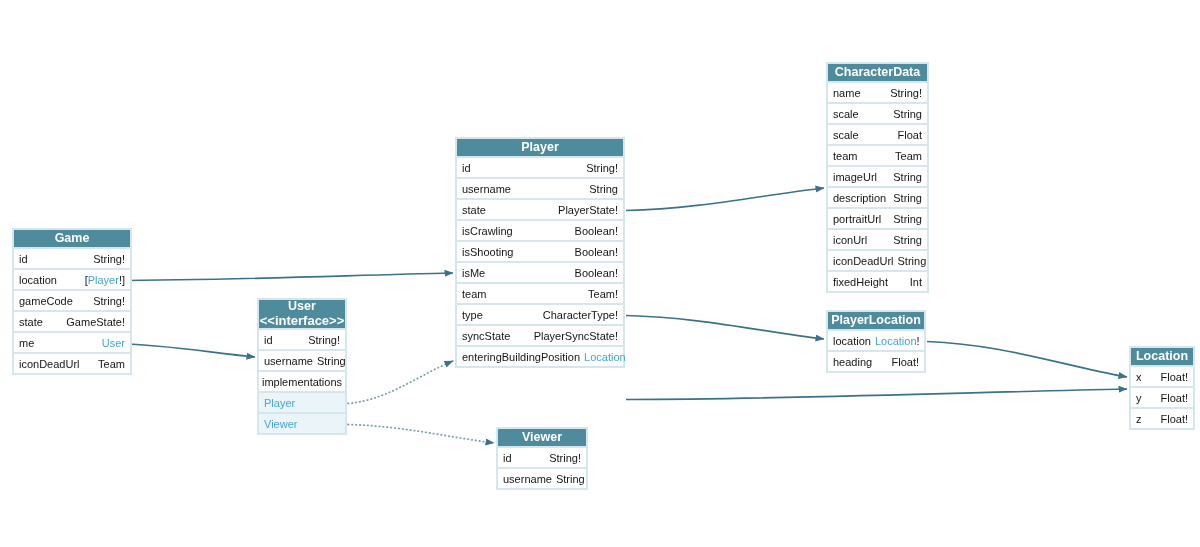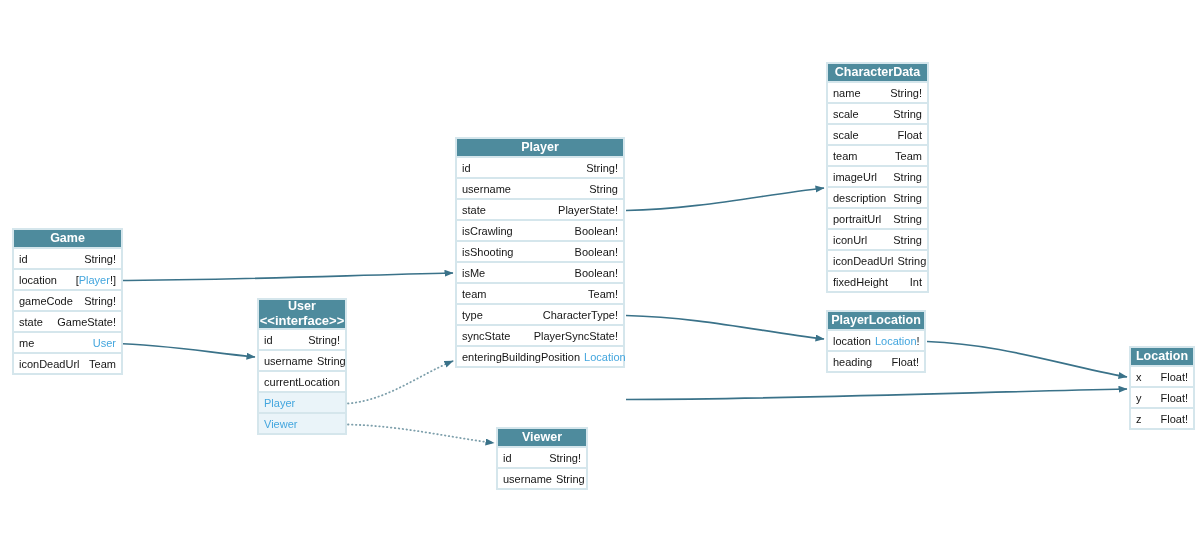--- a/index.html
+++ b/index.html
@@ -56,21 +56,21 @@
         <path d="M113,343.5 C167.0,344.6 209.6,352.7 255,357" class="edge" marker-end="url(#ah)"></path>
         <path d="M626,210.5 C701.2,208.7 760.6,195.2 824,188" class="edge" marker-end="url(#ah)"></path>
         <path d="M626,315.5 C701.2,317.4 760.6,331.5 824,339" class="edge" marker-end="url(#ah)"></path>
         <path d="M927,341.5 C1003.0,344.3 1063.0,365.6 1127,377" class="edge" marker-end="url(#ah)"></path>
         <path d="M626,399.5 C816.4,398.7 966.7,392.4 1127,389" class="edge" marker-end="url(#ah)"></path>
         <path d="M348,403.5 C387.9,400.1 419.4,374.6 453,361" class="edge dotted" marker-end="url(#ah)"></path>
         <path d="M348,424.5 C403.5,426.0 447.3,437.1 494,443" class="edge dotted" marker-end="url(#ah)"></path>
       </g>
   </svg>
   <div id="nodes-layer">
-      <div class="node" style="left: 12px; top: 228px; width: 111px;">
+      <div class="node" style="left: 12px; top: 228px; width: 120px;">
         <div class="node-header" style="height: 17px;">
           <div>Game</div>
         </div>
         <div class="row">
           <span class="fname">id</span>
           <span class="ftype">String!</span>
         </div>
         <div class="row">
           <span class="fname">location</span>
           <span class="ftype"><span>[</span><span class="tlink">Player</span><span>!]</span></span>
@@ -99,21 +99,21 @@
         </div>
         <div class="row">
           <span class="fname">id</span>
           <span class="ftype">String!</span>
         </div>
         <div class="row">
           <span class="fname">username</span>
           <span class="ftype">String</span>
         </div>
         <div class="row section">
-          <span>currentLocation</span>
+          <span>implementations</span>
         </div>
         <div class="row impl">
           <span class="tlink">Player</span>
         </div>
         <div class="row impl">
           <span class="tlink">Viewer</span>
         </div>
       </div>
       <div class="node" style="left: 455px; top: 137px; width: 170px;">
         <div class="node-header" style="height: 17px;">

